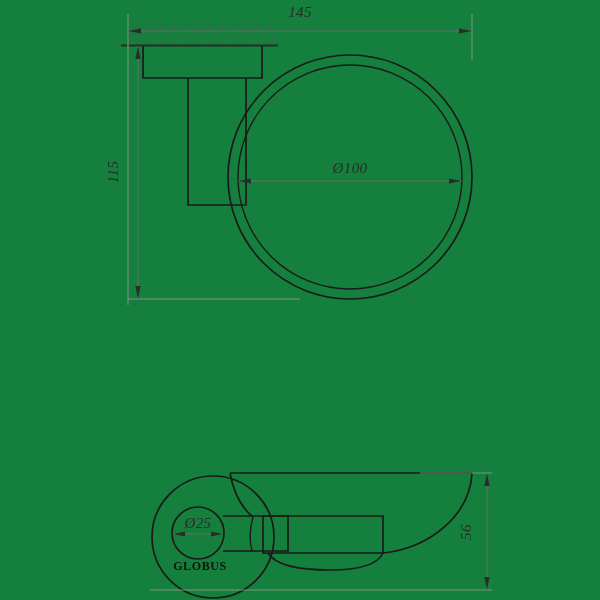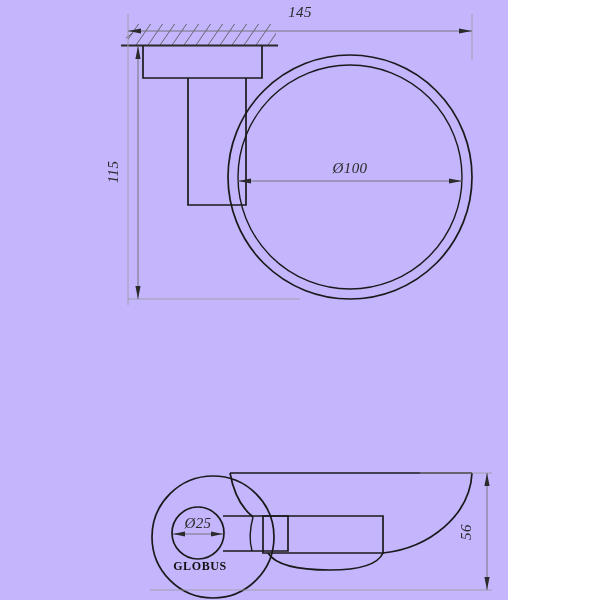--- a/index.html
+++ b/index.html
@@ -7,23 +7,23 @@
     margin: 0;
     padding: 0;
     background: #ffffff;
     width: 600px;
     height: 600px;
     overflow: hidden;
     font-family: "Liberation Sans", sans-serif;
   }
   #drawing-root {
     position: relative;
-    width: 508px;
+    width: 600px;
     height: 600px;
-    background: #c4b5fd;
+    background: #15803d;
   }
   svg#tech-drawing {
     display: block;
     width: 600px;
     height: 600px;
   }
   .outline {
     fill: none;
     stroke: #1a1a1a;
     stroke-width: 1.7;

